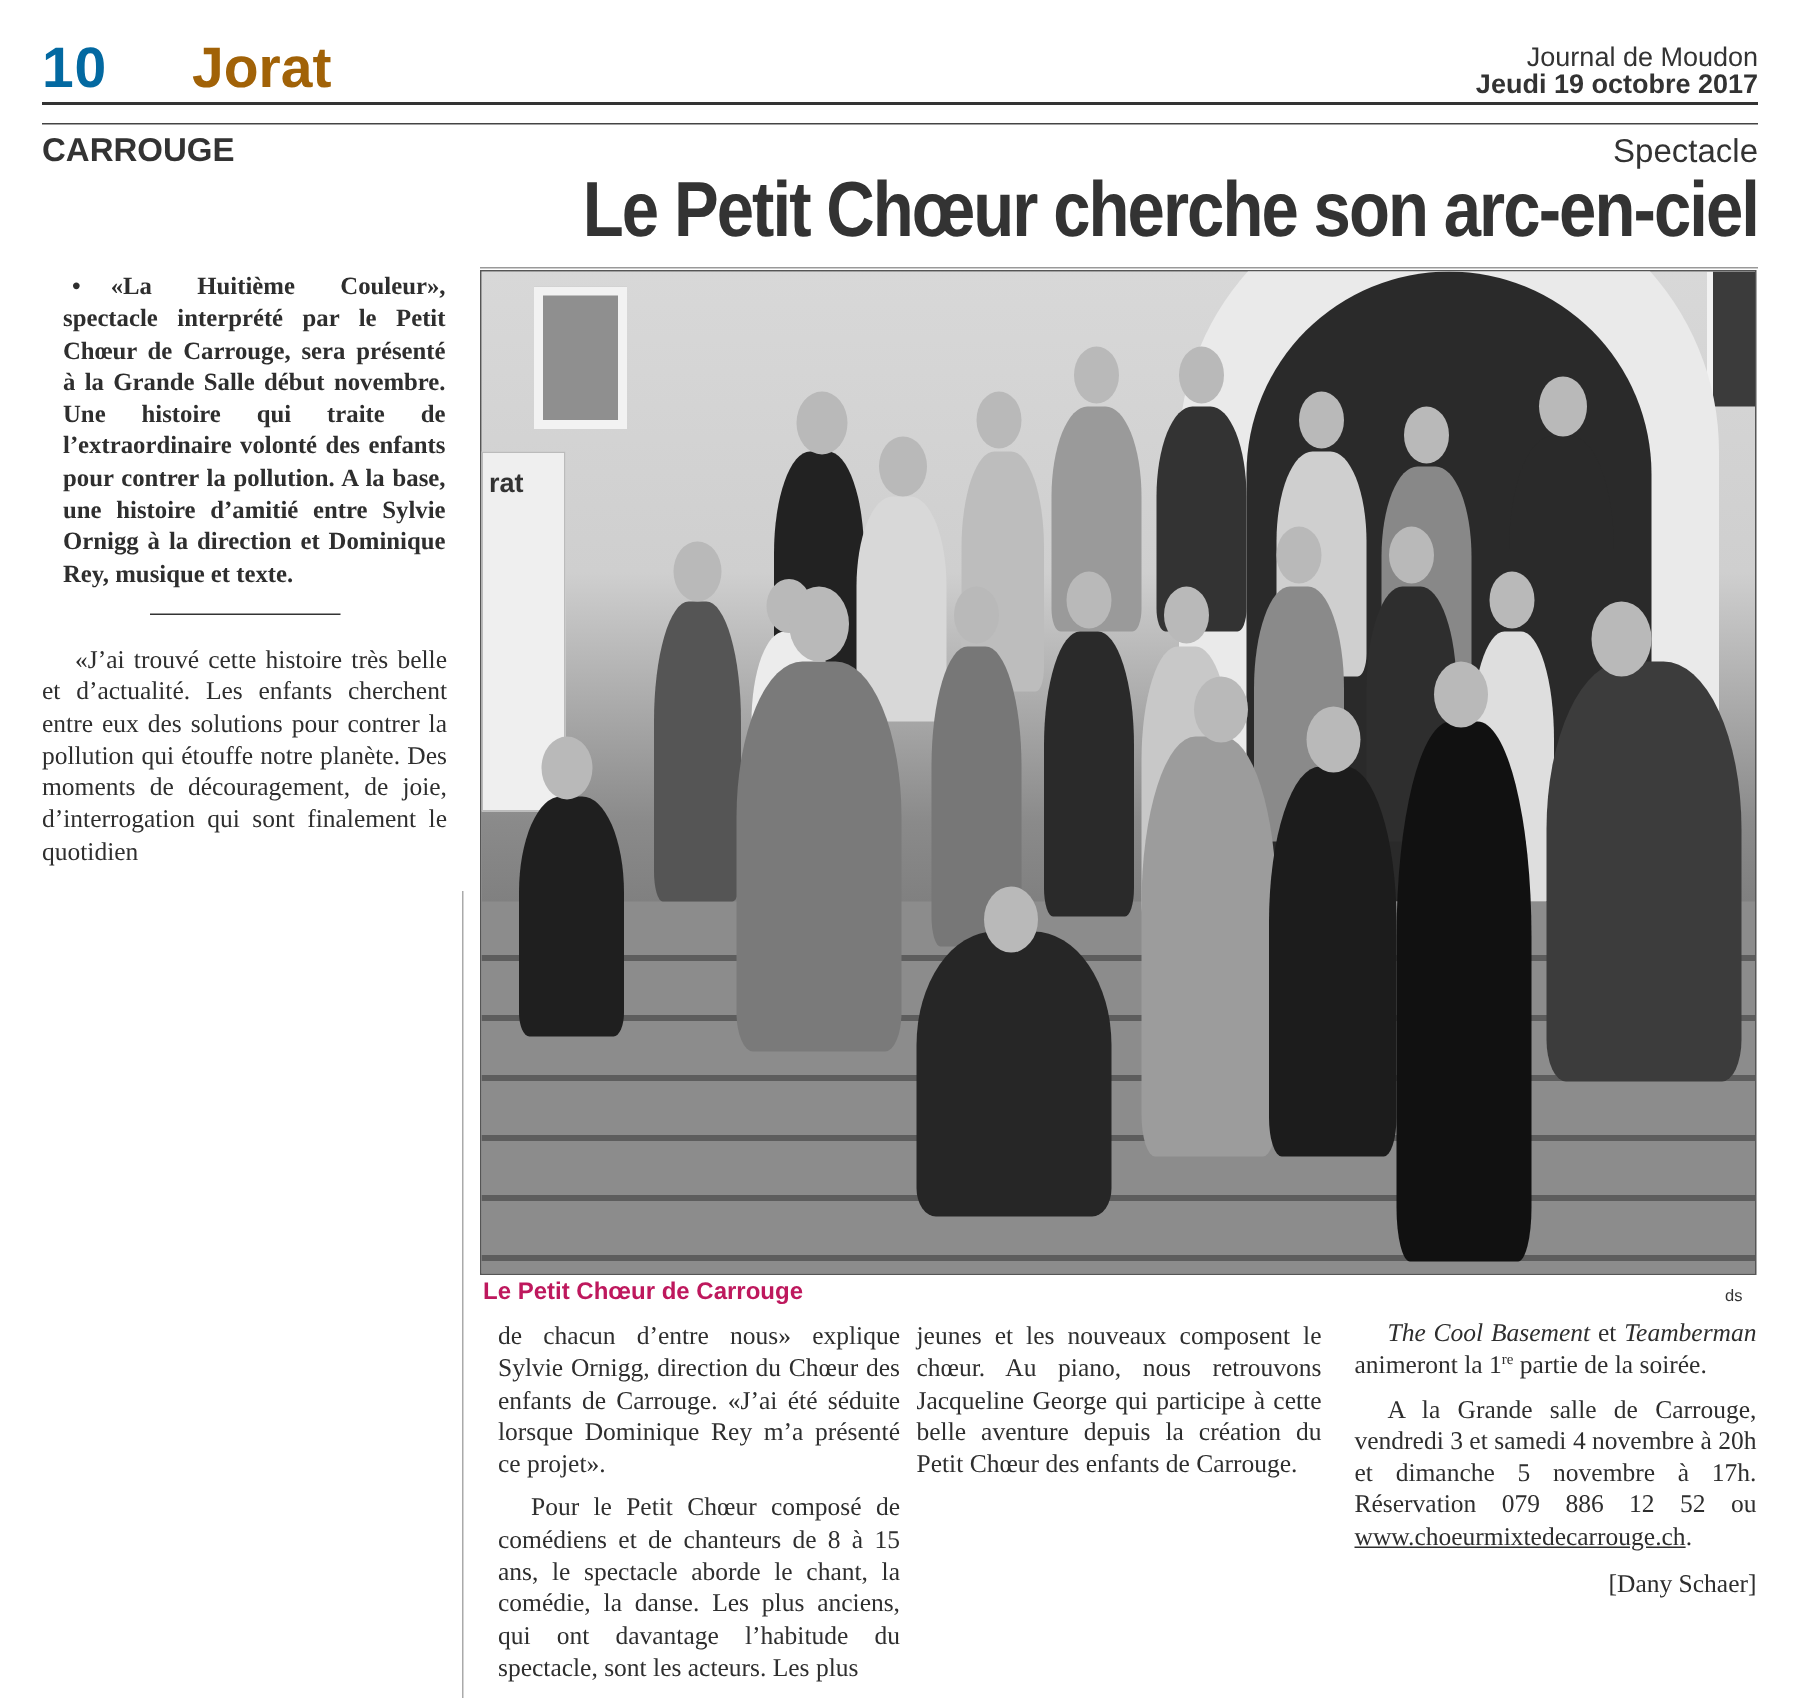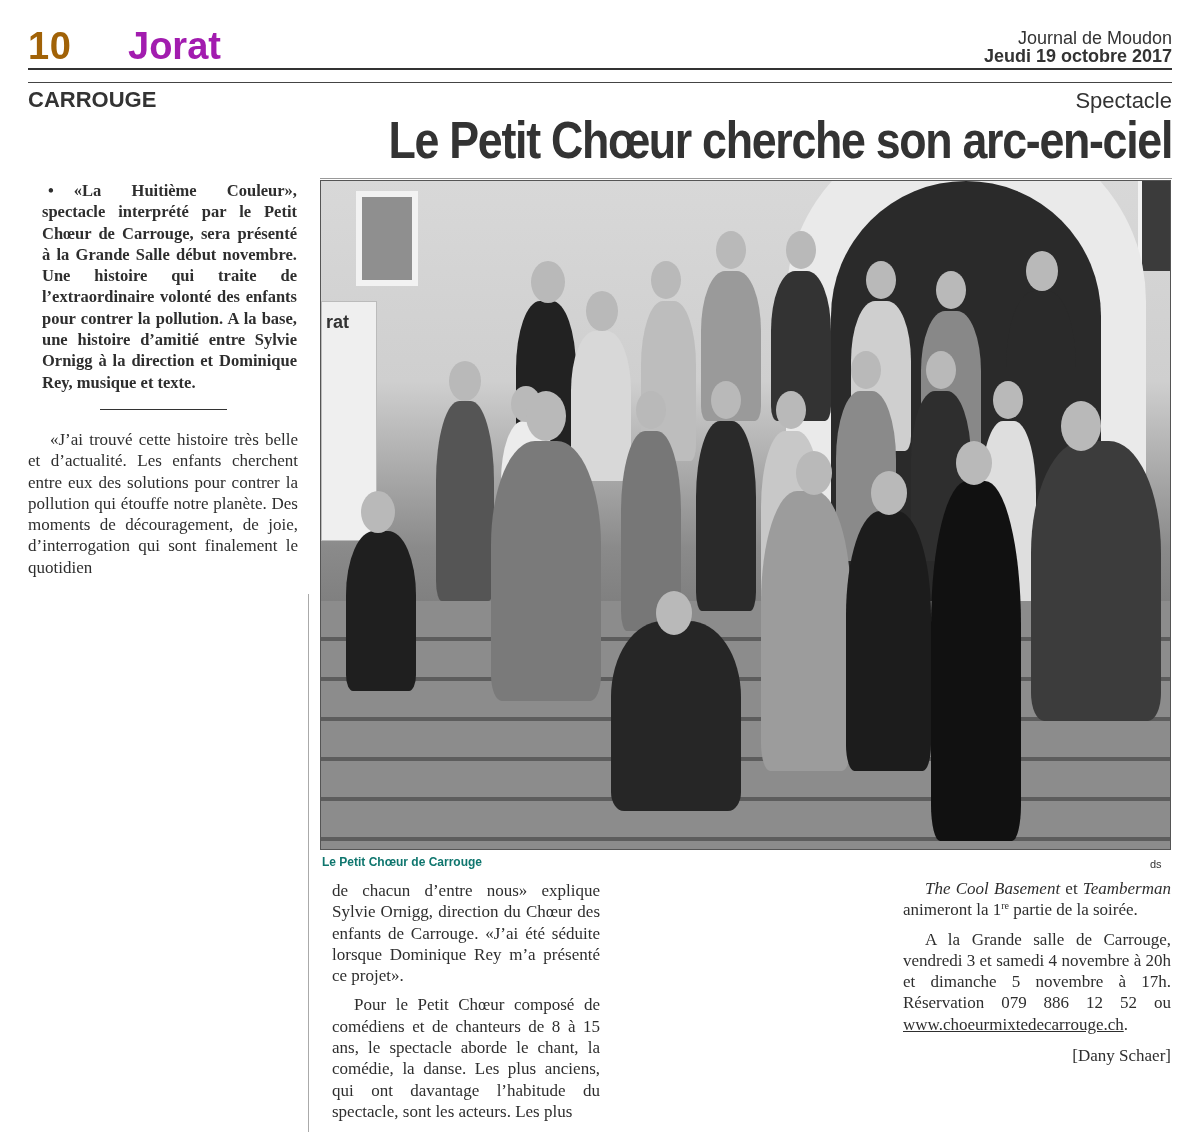--- a/index.html
+++ b/index.html
@@ -2,22 +2,22 @@
 <html><head>
   <meta charset="utf-8">
   <style>
     * { box-sizing: border-box; margin: 0; padding: 0; }
     html, body { width: 1200px; height: 1132px; background: #ffffff; overflow: hidden; }
     body { position: relative; color: #2b2b2b; font-family: "Liberation Serif", serif; }
 
     .abs { position: absolute; }
 
     
-    .page-num { left: 28px; top: 26px; font-family: "Liberation Sans", sans-serif; font-weight: 700; font-size: 38px; line-height: 40px; color: #a16207; letter-spacing: 0.5px; }
-    .section { left: 128px; top: 26px; font-family: "Liberation Sans", sans-serif; font-weight: 700; font-size: 38px; line-height: 40px; color: #a21caf; }
+    .page-num { left: 28px; top: 26px; font-family: "Liberation Sans", sans-serif; font-weight: 700; font-size: 38px; line-height: 40px; color: #0369a1; letter-spacing: 0.5px; }
+    .section { left: 128px; top: 26px; font-family: "Liberation Sans", sans-serif; font-weight: 700; font-size: 38px; line-height: 40px; color: #a16207; }
     .journal { right: 28px; top: 28px; font-family: "Liberation Sans", sans-serif; font-size: 18px; line-height: 20px; color: #333; text-align: right; }
     .date { right: 28px; top: 46px; font-family: "Liberation Sans", sans-serif; font-weight: 700; font-size: 18px; line-height: 20px; color: #333; text-align: right; }
     .rule-top { left: 28px; right: 28px; top: 68px; height: 2px; background: #333; }
     .rule-2 { left: 28px; right: 28px; top: 82px; height: 1px; background: #444; }
 
     
     .kicker { left: 28px; top: 88px; font-family: "Liberation Sans", sans-serif; font-weight: 700; font-size: 22px; line-height: 24px; color: #333; }
     .rubric { right: 28px; top: 89px; font-family: "Liberation Sans", sans-serif; font-size: 22px; line-height: 24px; color: #333; }
     .headline { right: 28px; top: 110px; font-family: "Liberation Sans", sans-serif; font-weight: 700; font-size: 52px; line-height: 60px; color: #333; letter-spacing: -1.5px; transform: scaleX(0.86); transform-origin: right center; white-space: nowrap; }
     .headline-rule { left: 320px; right: 28px; top: 178px; height: 1px; background: #999; }
@@ -42,21 +42,21 @@
     .photo .window { position: absolute; left: 35px; top: 10px; width: 62px; height: 95px; background: #8f8f8f; border: 6px solid #f2f2f2; }
     .photo .window2 { position: absolute; right: 0px; top: 0px; width: 32px; height: 90px; background: #3b3b3b; border-left: 4px solid #f2f2f2; }
     .photo .sign { position: absolute; left: 0; top: 120px; width: 56px; height: 240px; background: #efefef; border: 1px solid #bbb; }
     .photo .sign-text { position: absolute; left: 4px; top: 10px; font-family: "Liberation Sans", sans-serif; font-weight: 700; font-size: 18px; color: #333; }
     .photo .steps { position: absolute; left: 0; right: 0; top: 420px; bottom: 0;
       background: repeating-linear-gradient(180deg, #8c8c8c 0 36px, #5d5d5d 36px 40px); }
     .photo .crowd { position: absolute; left: 20px; right: 0; top: 40px; height: 620px; }
     .photo .person { position: absolute; background: #3a3a3a; border-radius: 40% 40% 10% 10%; }
     .photo .head { position: absolute; background: #b9b9b9; border-radius: 50%; }
 
-    .caption { left: 322px; top: 854px; font-family: "Liberation Sans", sans-serif; font-weight: 700; font-size: 12px; line-height: 16px; color: #0f766e; }
+    .caption { left: 322px; top: 854px; font-family: "Liberation Sans", sans-serif; font-weight: 700; font-size: 16px; line-height: 16px; color: #be185d; }
     .credit { left: 1150px; top: 856px; font-family: "Liberation Sans", sans-serif; font-size: 11px; line-height: 16px; color: #333; }
 
     .col2 { left: 332px; top: 880px; width: 268px; }
     .col3 { left: 611px; top: 880px; width: 270px; }
     .col4 { left: 903px; top: 878px; width: 268px; }
     .col4 .sig { text-align: right; margin-top: 10px; }
     .link { text-decoration: underline; color: #2e2e2e; }
     sup { font-size: 10px; vertical-align: 6px; line-height: 0; }
   </style>
 </head>
@@ -147,19 +147,20 @@
 </div>
 <div class="abs caption">Le Petit Chœur de Carrouge</div>
 <div class="abs credit">ds</div>
 
 <div class="abs col col2">
   <p class="noind">de chacun d’entre nous» explique Sylvie Ornigg, direction du Chœur des enfants de Carrouge. «J’ai été séduite lorsque Dominique Rey m’a présenté ce projet».</p>
   <p>Pour le Petit Chœur composé de comédiens et de chanteurs de 8 à 15 ans, le spectacle aborde le chant, la comédie, la danse. Les plus anciens, qui ont davantage l’habitude du spectacle, sont les acteurs. Les plus</p>
 </div>
 
 <div class="abs col col3">
+  <p class="noind">jeunes et les nouveaux composent le chœur. Au piano, nous retrouvons Jacqueline George qui participe à cette belle aventure depuis la création du Petit Chœur des enfants de Carrouge.</p>
 </div>
 
 <div class="abs col col4">
   <p><em>The Cool Basement</em><span> et </span><em>Teamberman</em><span> animeront la 1</span><sup>re</sup><span> partie de la soirée.</span></p>
   <p><span>A la Grande salle de Carrouge, vendredi 3 et samedi 4 novembre à 20h et dimanche 5 novembre à 17h. Réservation 079 886 12 52 ou </span><span class="link">www.choeurmixtedecarrouge.ch</span><span>.</span></p>
   <p class="noind sig">[Dany Schaer]</p>
 </div>
 
 </body></html>

